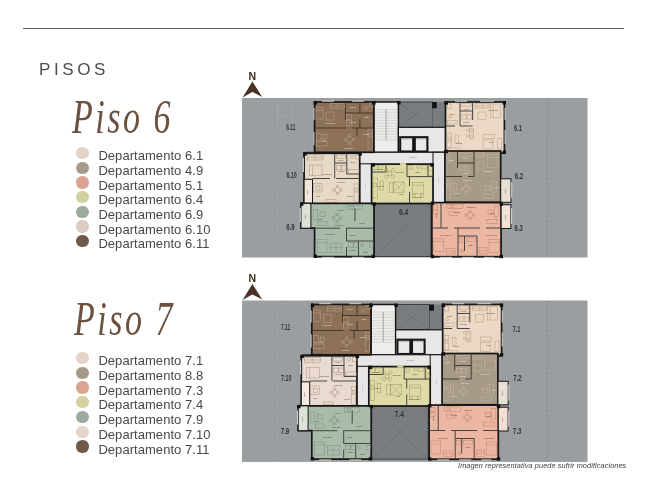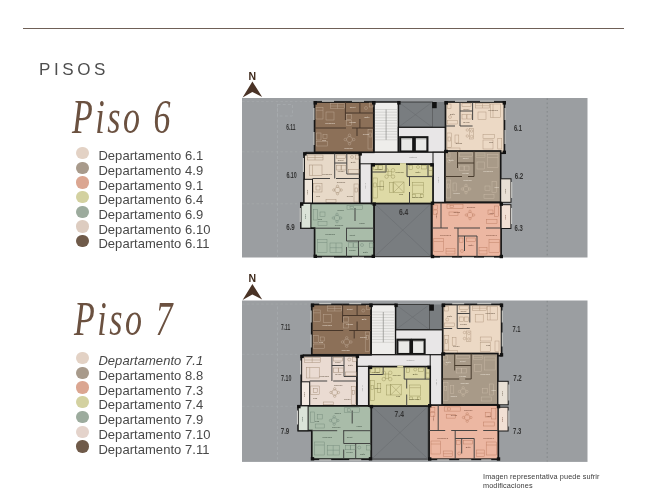--- a/index.html
+++ b/index.html
@@ -22,21 +22,21 @@
 <div class="dot" style="left:76.4px;top:146.8px;background:#e3d2c5;"></div>
 
 <div class="ltx" style="left:98.4px;top:148.2px;">Departamento 6.1</div>
 
 <div class="dot" style="left:76.4px;top:161.5px;background:#a89a8b;"></div>
 
 <div class="ltx" style="left:98.4px;top:162.9px;">Departamento 4.9</div>
 
 <div class="dot" style="left:76.4px;top:176.2px;background:#dba691;"></div>
 
-<div class="ltx" style="left:98.4px;top:177.6px;">Departamento 9.1</div>
+<div class="ltx" style="left:98.4px;top:177.6px;">Departamento 5.1</div>
 
 <div class="dot" style="left:76.4px;top:190.9px;background:#d3d1a0;"></div>
 
 <div class="ltx" style="left:98.4px;top:192.3px;">Departamento 6.4</div>
 
 <div class="dot" style="left:76.4px;top:205.6px;background:#9cab9d;"></div>
 
 <div class="ltx" style="left:98.4px;top:207.0px;">Departamento 6.9</div>
 
 <div class="dot" style="left:76.4px;top:220.3px;background:#ddccc0;"></div>
@@ -44,21 +44,21 @@
 <div class="ltx" style="left:98.4px;top:221.7px;">Departamento 6.10</div>
 
 <div class="dot" style="left:76.4px;top:235.0px;background:#6f5a49;"></div>
 
 <div class="ltx" style="left:98.4px;top:236.4px;text-align:right;">Departamento 6.11</div>
 
 <div class="script" style="left:74px;top:292px;font-size:34px;letter-spacing:2.5px;color:#6b5140;transform:scaleY(1.42);transform-origin:0 0;">Piso 7</div>
 
 <div class="dot" style="left:76.4px;top:351.8px;background:#e3d2c5;"></div>
 
-<div class="ltx" style="left:98.4px;top:353.2px;font-style:italic;">Departamento 7.1</div>
+<div class="ltx" style="left:98.4px;top:353.2px;">Departamento 7.1</div>
 
 <div class="dot" style="left:76.4px;top:366.6px;background:#a89a8b;"></div>
 
 <div class="ltx" style="left:98.4px;top:367.9px;">Departamento 8.8</div>
 
 <div class="dot" style="left:76.4px;top:381.3px;background:#dba691;"></div>
 
 <div class="ltx" style="left:98.4px;top:382.7px;">Departamento 7.3</div>
 
 <div class="dot" style="left:76.4px;top:396.1px;background:#d3d1a0;"></div>
@@ -70,21 +70,21 @@
 <div class="ltx" style="left:98.4px;top:412.2px;text-align:right;">Departamento 7.9</div>
 
 <div class="dot" style="left:76.4px;top:425.6px;background:#e4d3cb;"></div>
 
 <div class="ltx" style="left:98.4px;top:426.9px;">Departamento 7.10</div>
 
 <div class="dot" style="left:76.4px;top:440.3px;background:#6f5a49;"></div>
 
 <div class="ltx" style="left:98.4px;top:441.7px;">Departamento 7.11</div>
 
-<div class="abs" style="left:458px;top:472px;font-size:7.3px;color:#3c3c3c;letter-spacing:0.1px;margin-left:25px;">Imagen representativa puede sufrir modificaciones</div>
+<div class="abs" style="left:458px;top:461px;font-size:7.3px;font-style:italic;color:#3c3c3c;letter-spacing:0.1px;">Imagen representativa puede sufrir modificaciones</div>
 
 <svg class="abs" style="left:0;top:0;" width="647" height="500" viewBox="0 0 647 500">
 <defs>
 <g id="plan">
 
 <g>
 <rect x="398.4" y="102" width="34" height="25.3" fill="#797d80" stroke="#2a2a2a" stroke-width="0.8"></rect>
 <line x1="398.4" y1="102" x2="432.4" y2="127.3" stroke="#696d70" stroke-width="0.6"></line>
 <line x1="432.4" y1="102" x2="398.4" y2="127.3" stroke="#696d70" stroke-width="0.6"></line>
 <rect x="432.4" y="102" width="13.1" height="39.6" fill="#797d80"></rect>

